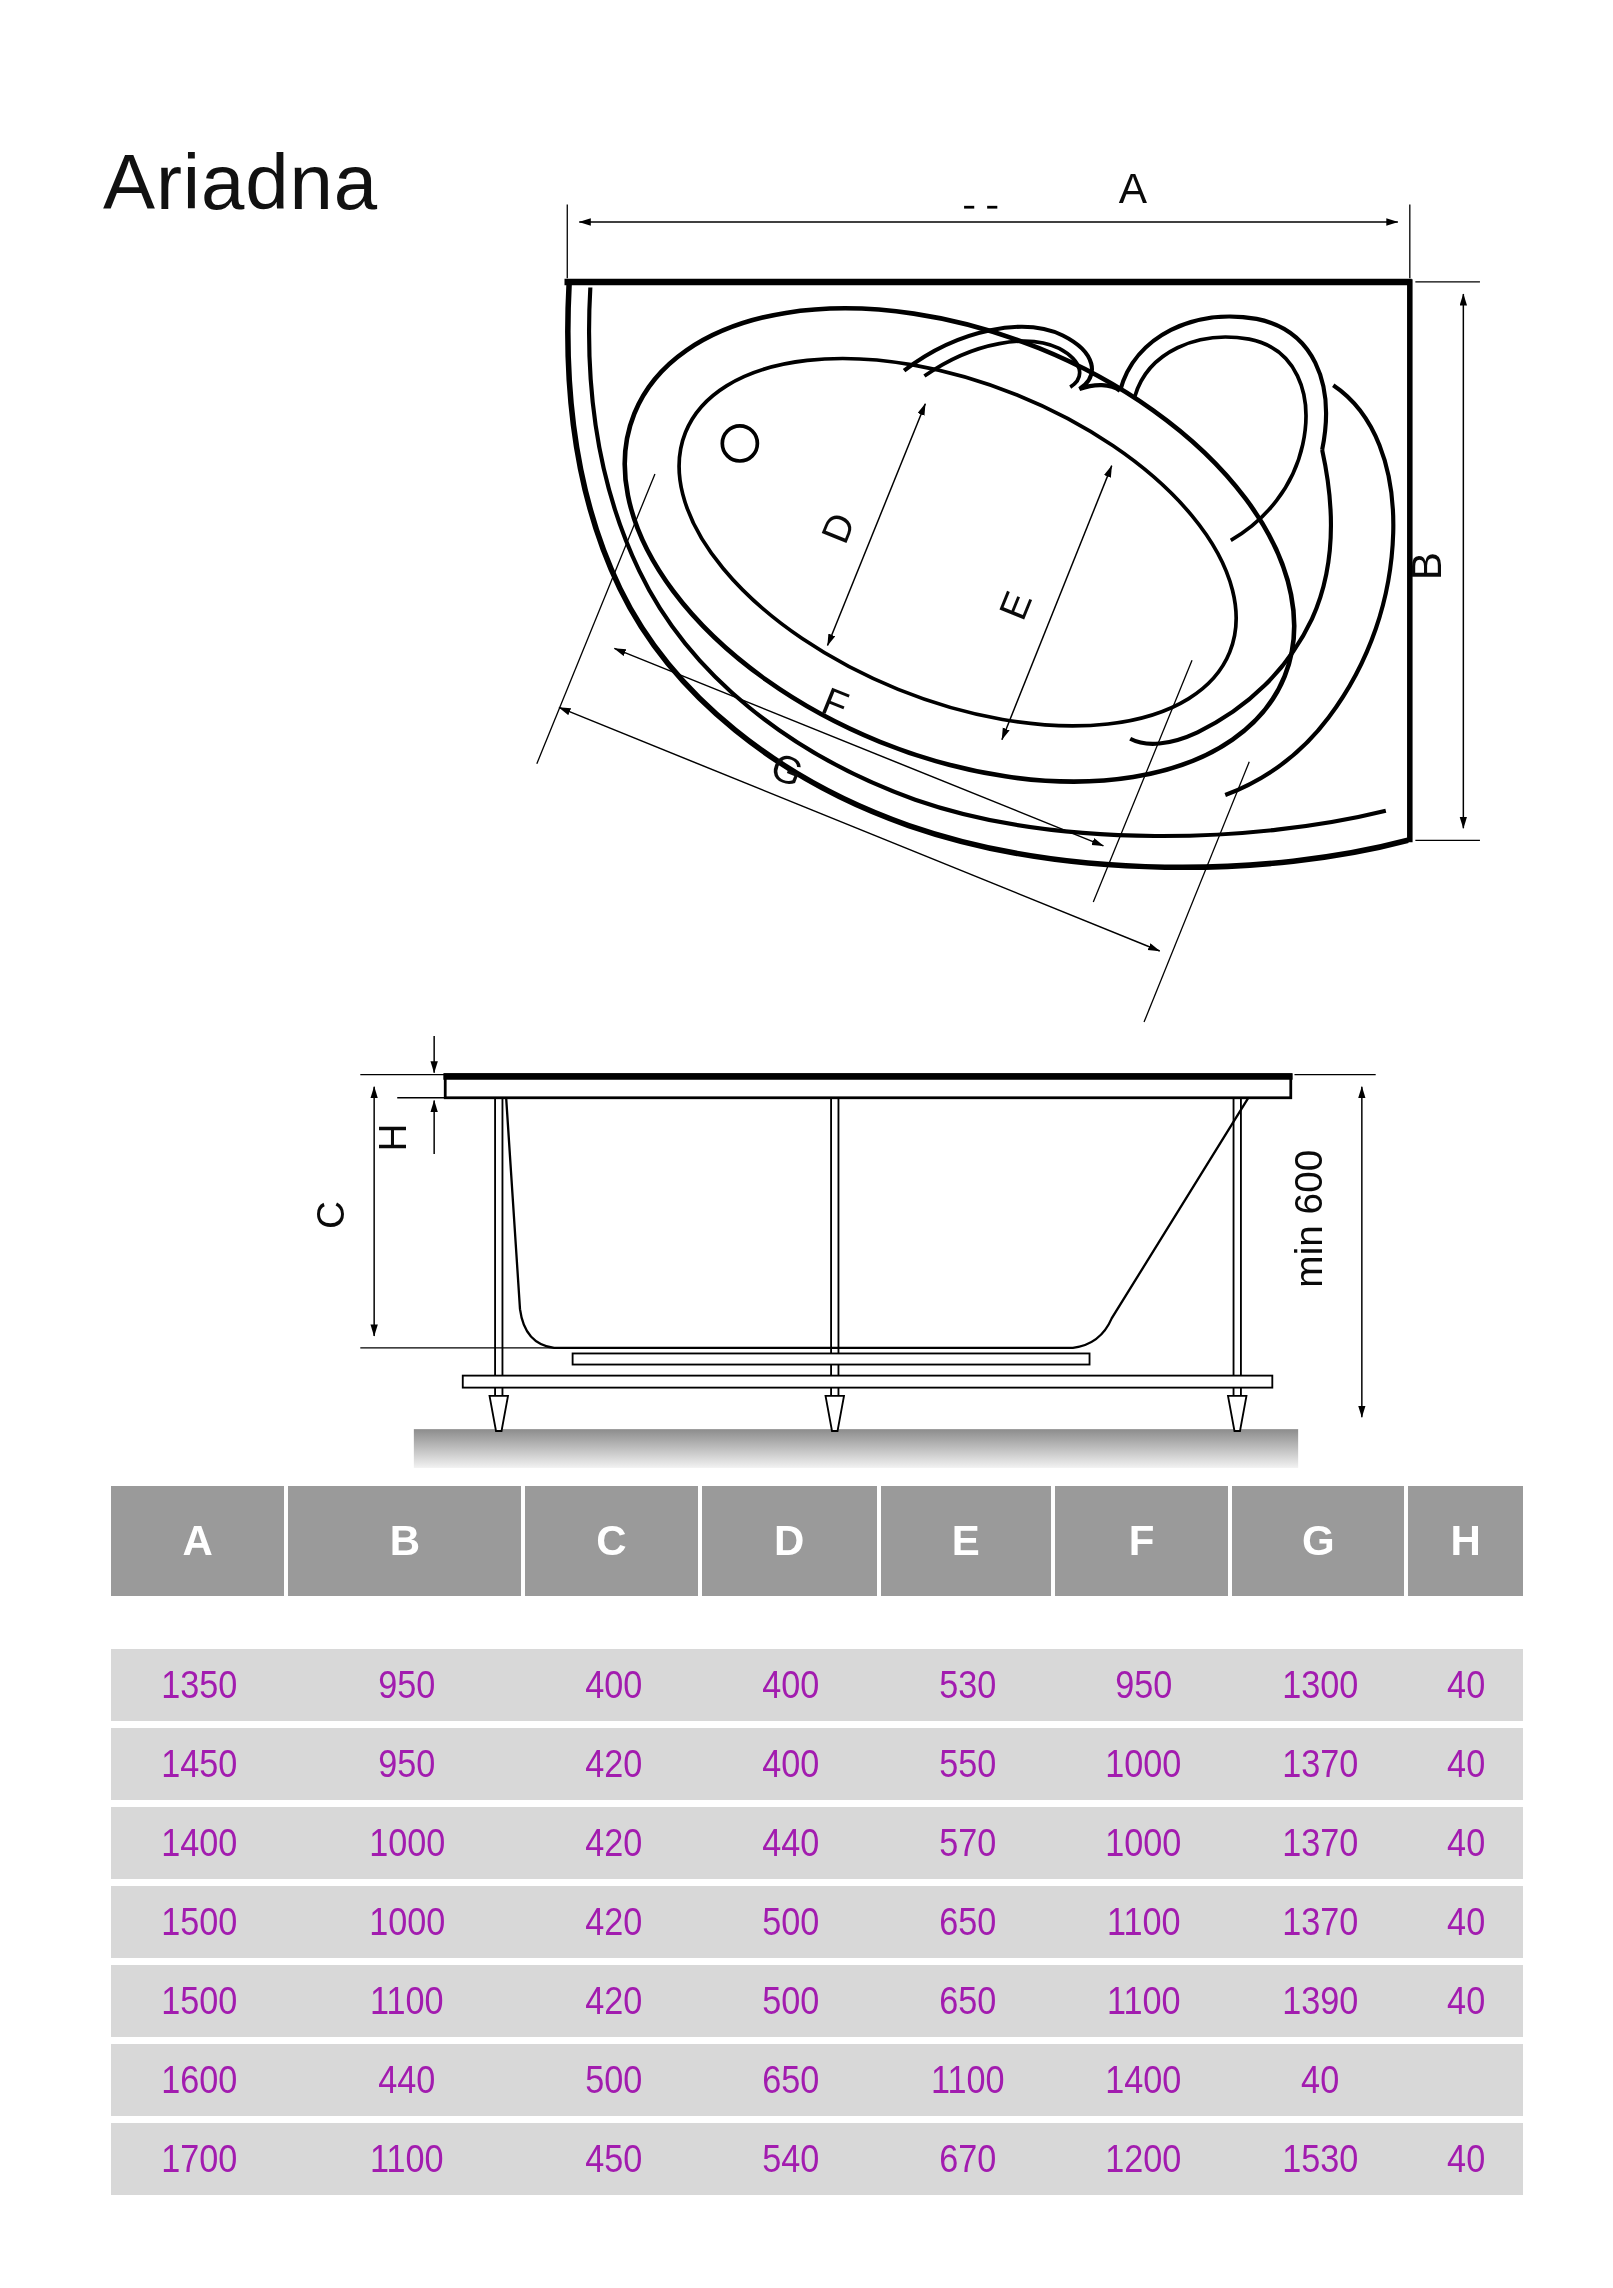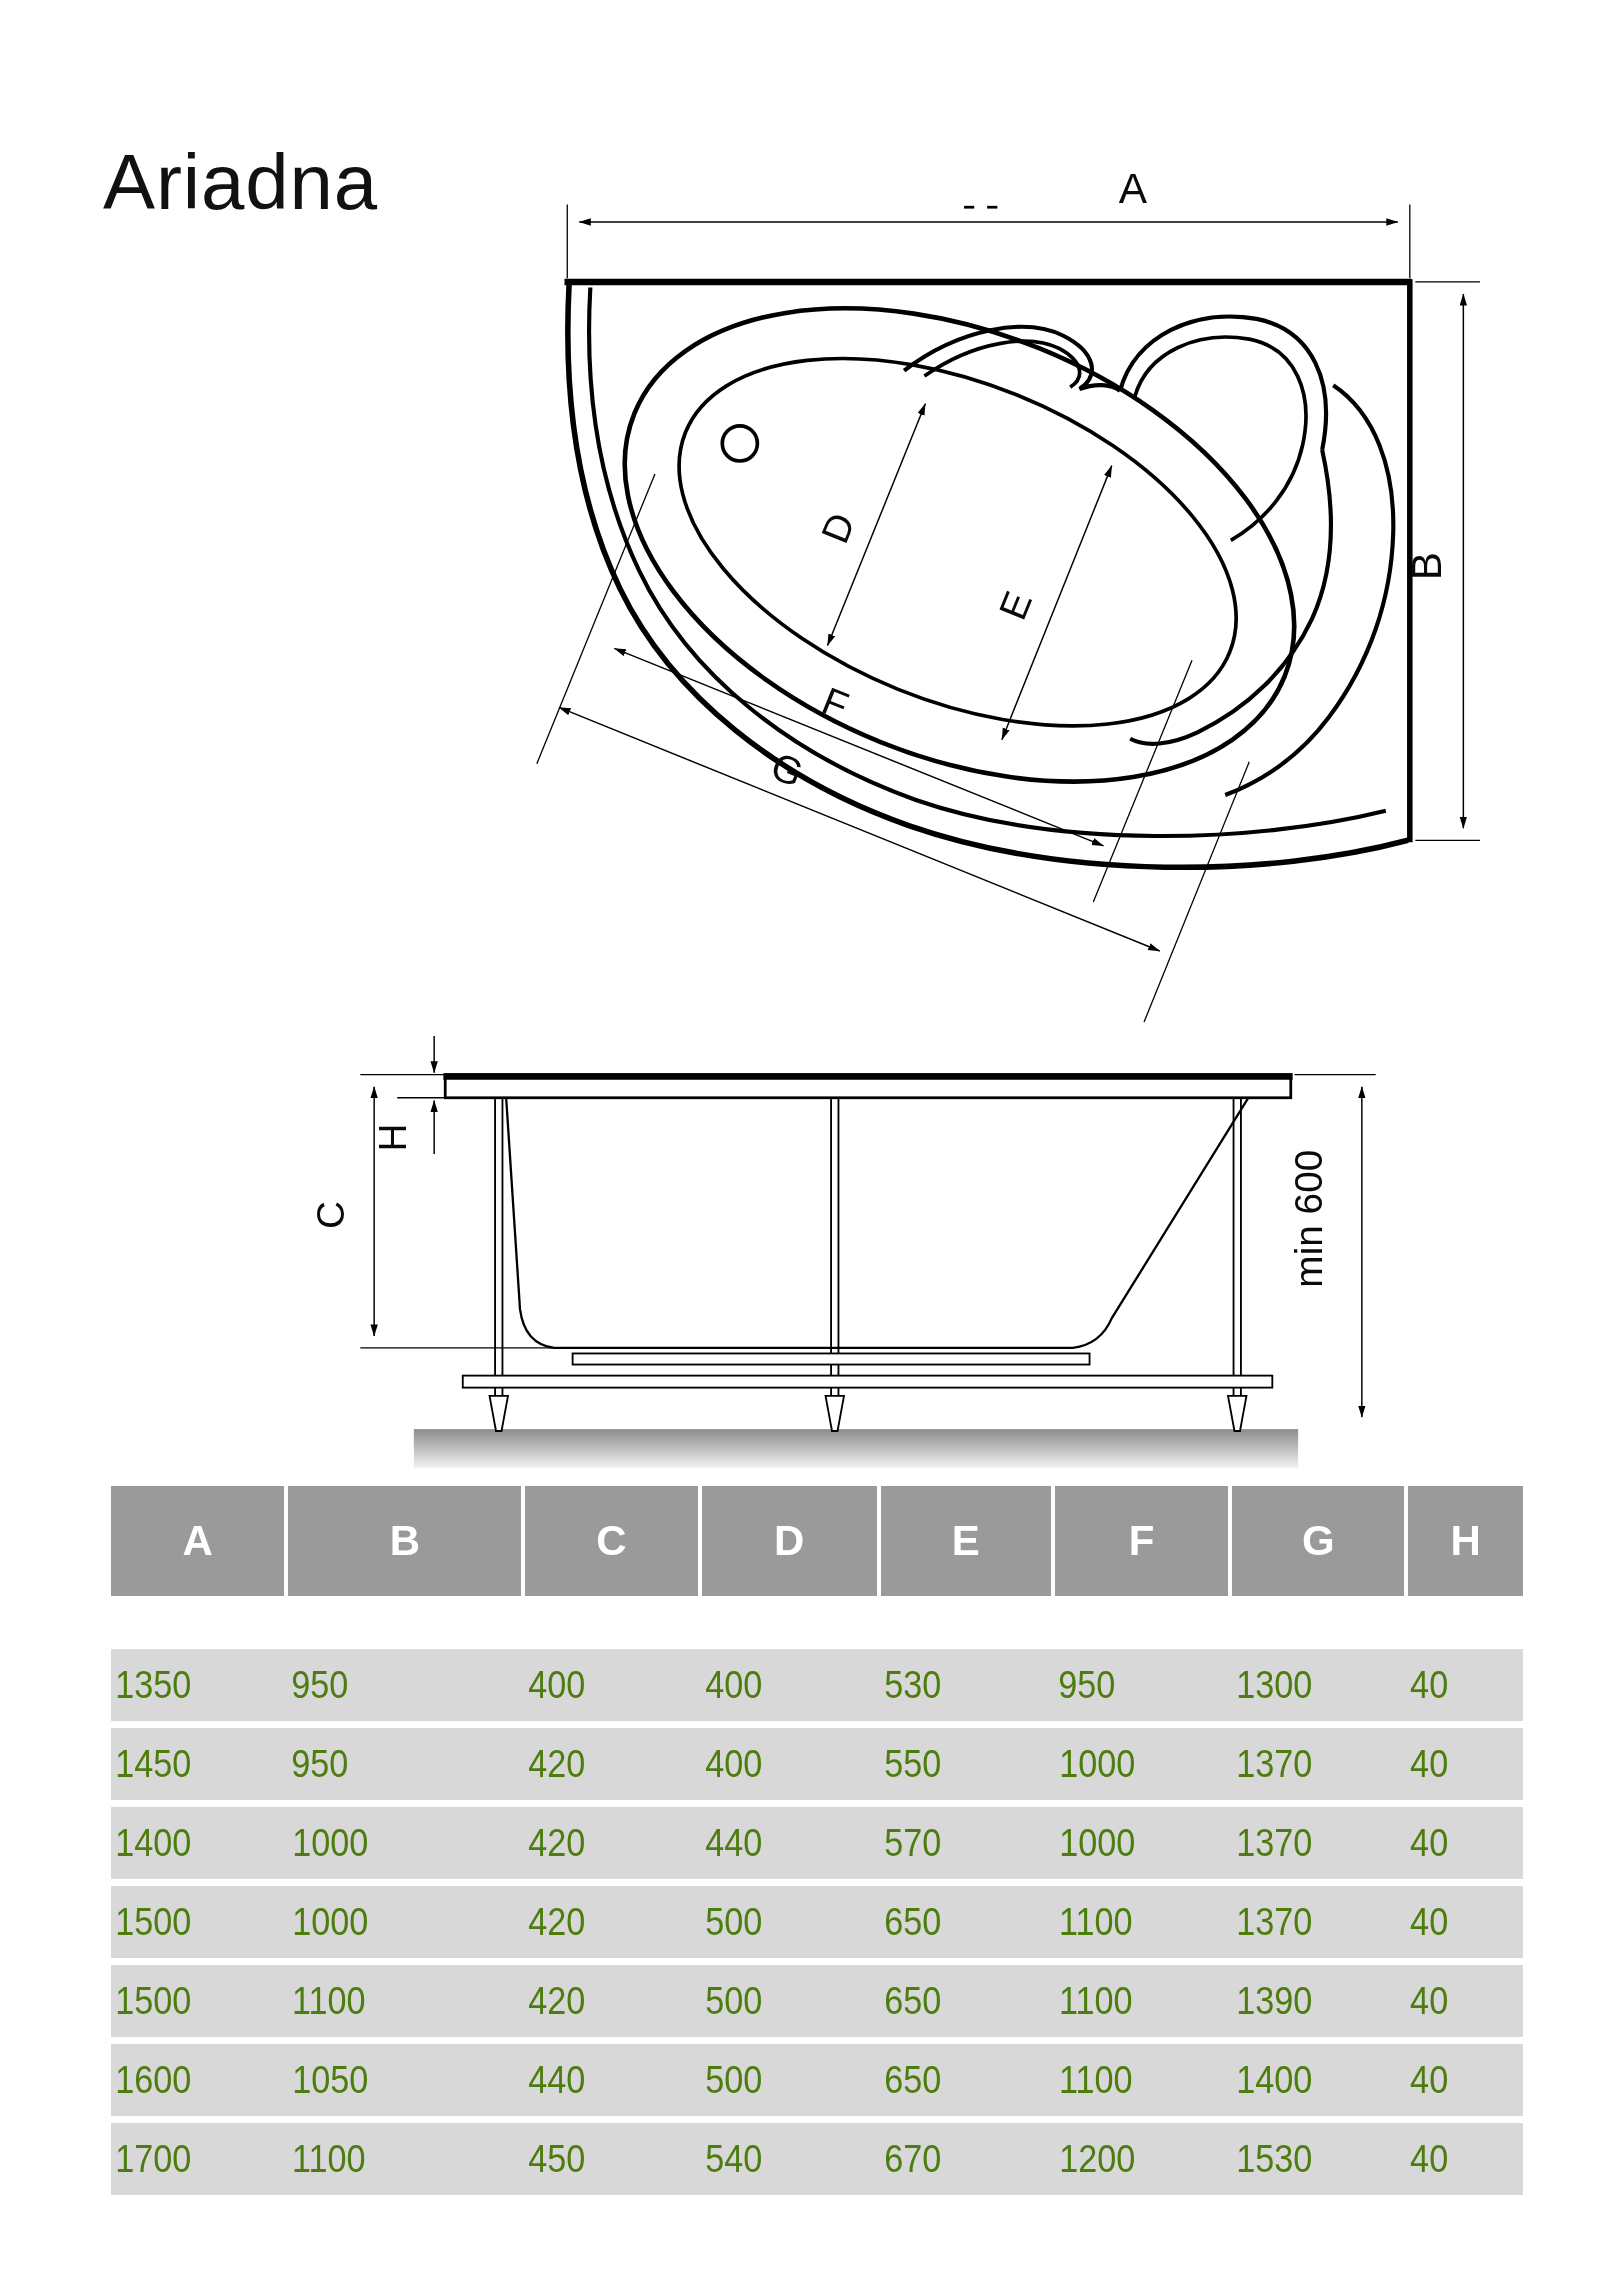--- a/index.html
+++ b/index.html
@@ -30,22 +30,22 @@
     display:flex;align-items:center;justify-content:center;
     color:#ffffff;font-size:42px;font-weight:700;
     border-right:4.6px solid #ffffff;
   }
   .hdr-cell:last-child{border-right:none;}
   .data-row{
     background:#d8d8d8;height:72px;margin-top:7px;
   }
   .data-row.first{margin-top:53px;}
   .data-cell{
-    display:flex;align-items:center;
-    color:#4d7c0f;font-size:38px;font-weight:400;height:72px;
+    display:flex;align-items:center;justify-content:center;
+    color:#a21caf;font-size:38px;font-weight:400;height:72px;
   }
   .data-cell span{display:inline-block;transform:scaleX(.9);}
 </style>
 </head>
 <body>
 
 <div class="page">
 
   <h1 class="title">Ariadna</h1>
 
@@ -292,23 +292,20 @@
           </div>
           <div class="data-cell">
             <span>40</span>
           </div>
         </div>
         <div class="tbl-grid data-row">
           <div class="data-cell">
             <span>1600</span>
           </div>
           <div class="data-cell">
-            <span>1050</span>
-          </div>
-          <div class="data-cell">
             <span>440</span>
           </div>
           <div class="data-cell">
             <span>500</span>
           </div>
           <div class="data-cell">
             <span>650</span>
           </div>
           <div class="data-cell">
             <span>1100</span>

